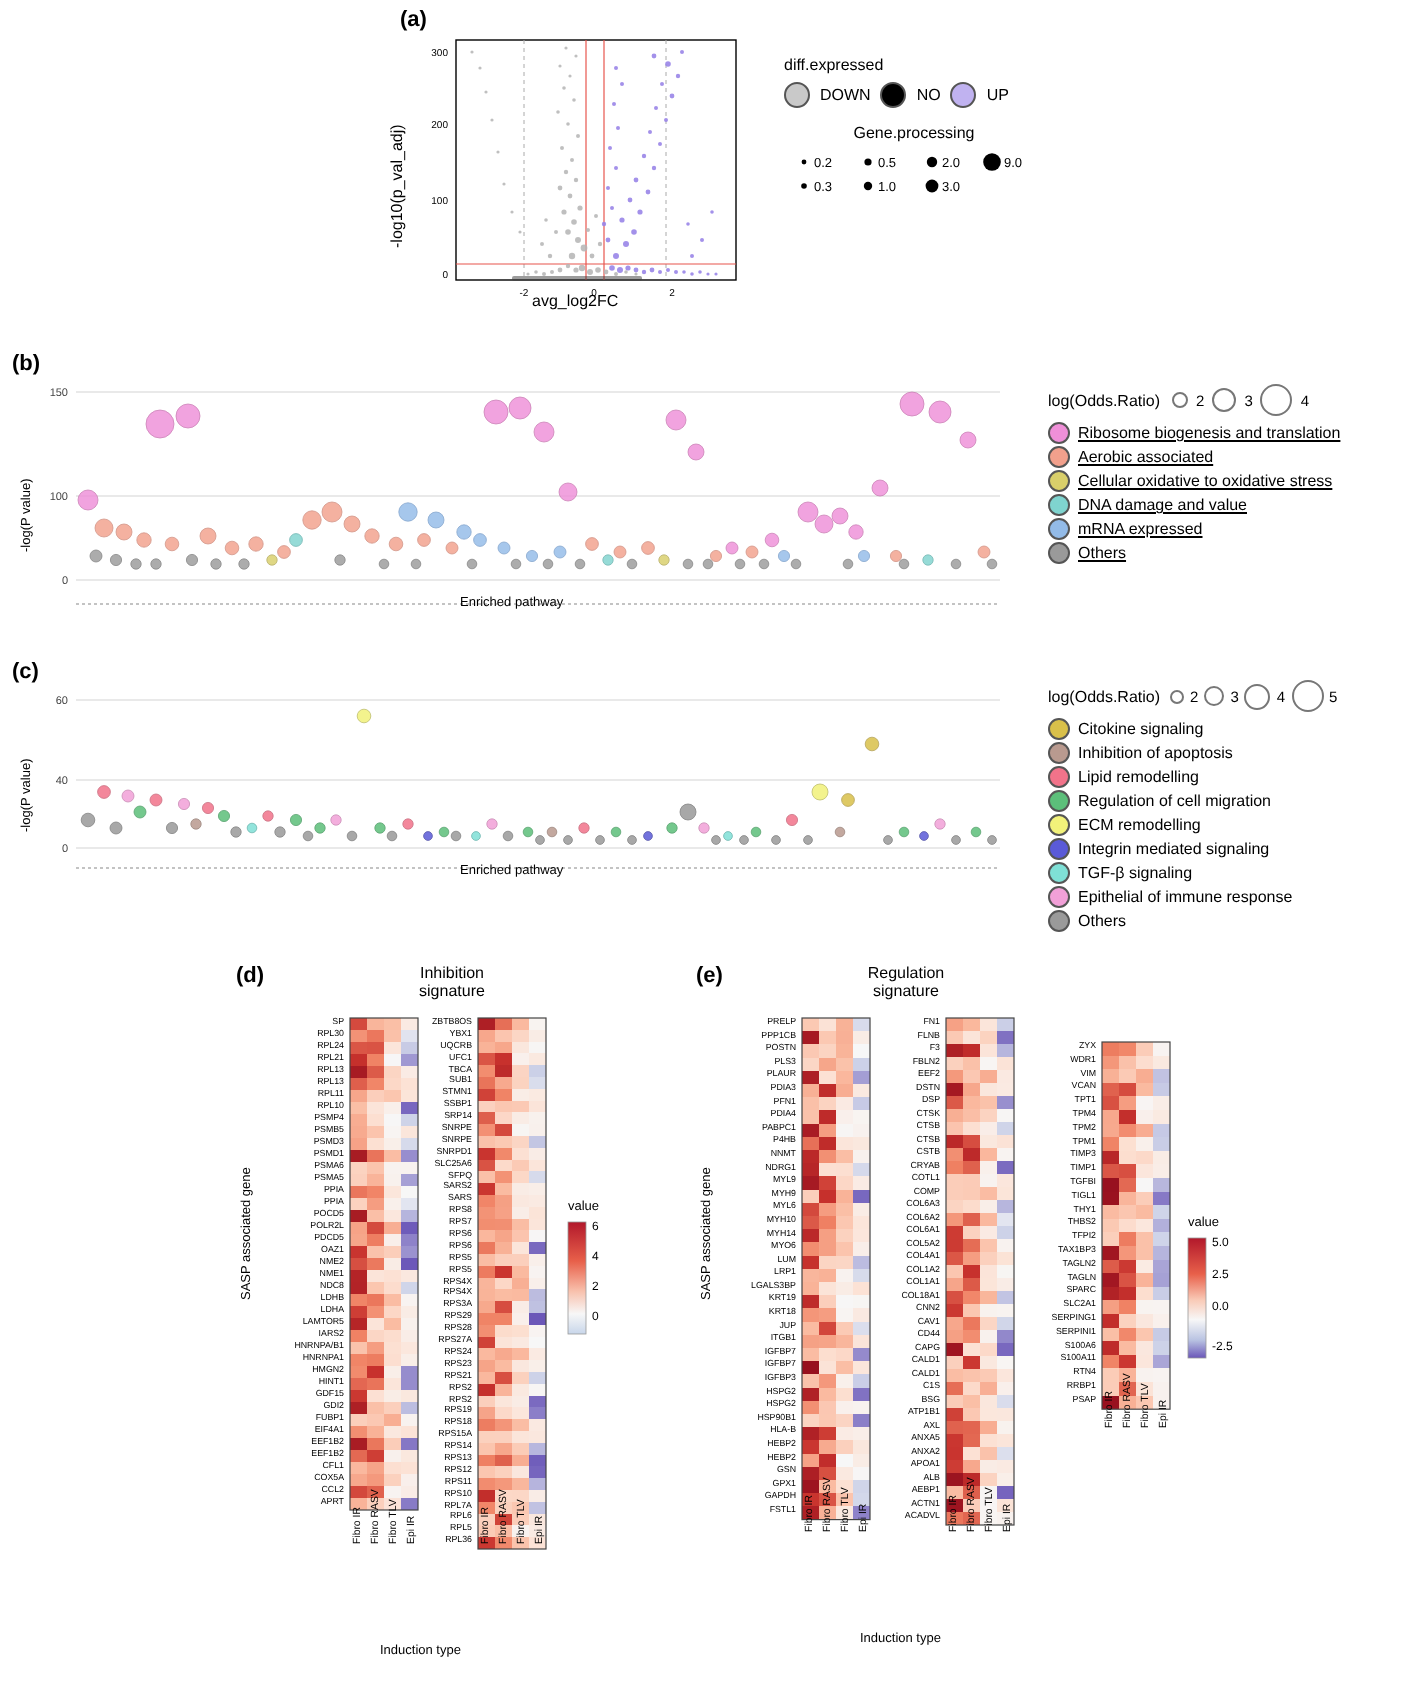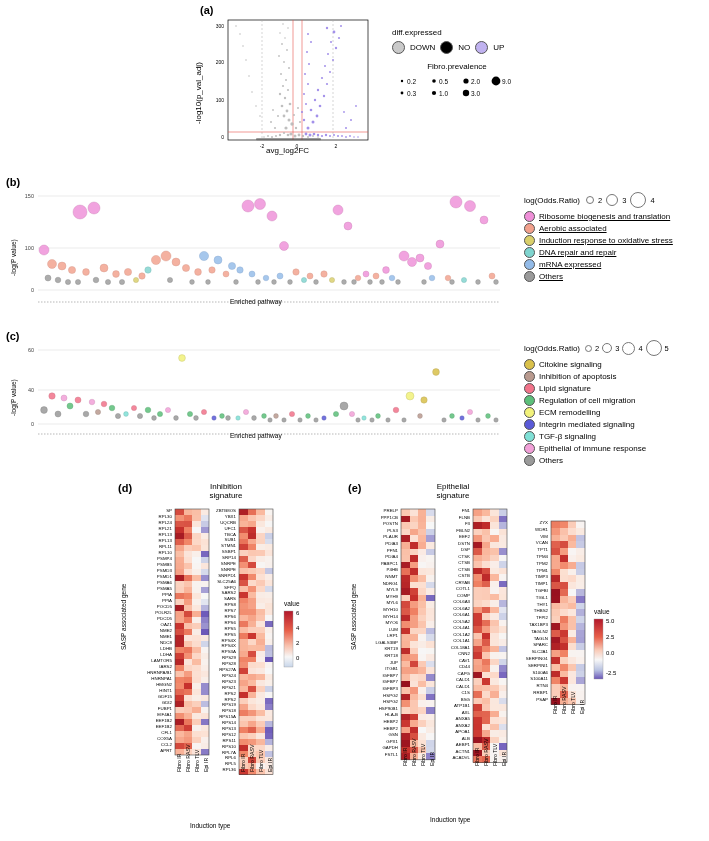--- a/index.html
+++ b/index.html
@@ -165,21 +165,21 @@
 <div class="abs" style="left:392px;top:28px;width:130px;">
   <div class="legend-title">diff.expressed</div>
   <div style="display:flex;align-items:center;gap:5px;margin-top:4px;">
     <span class="swatch" style="background:#c9c9c9;width:11px;height:11px;"></span>
     <span style="font-size:8px;">DOWN</span>
     <span class="swatch" style="background:#000;width:11px;height:11px;"></span>
     <span style="font-size:8px;">NO</span>
     <span class="swatch" style="background:#c0b2f0;width:11px;height:11px;"></span>
     <span style="font-size:8px;">UP</span>
   </div>
-  <div class="legend-title" style="margin-top:8px;text-align:center;">Fibro.prevalence</div>
+  <div class="legend-title" style="margin-top:8px;text-align:center;">Gene.processing</div>
   <svg width="120" height="28" style="margin-top:2px;">
     <circle cx="10" cy="8" r="1.2" fill="#000"></circle>
     <text x="15" y="10.5" font-size="6.5" font-family="Liberation Sans">0.2</text>
     <circle cx="42" cy="8" r="1.8" fill="#000"></circle>
     <text x="47" y="10.5" font-size="6.5" font-family="Liberation Sans">0.5</text>
     <circle cx="74" cy="8" r="2.6" fill="#000"></circle>
     <text x="79" y="10.5" font-size="6.5" font-family="Liberation Sans">2.0</text>
     <circle cx="104" cy="8" r="4.4" fill="#000"></circle>
     <text x="110" y="10.5" font-size="6.5" font-family="Liberation Sans">9.0</text>
     <circle cx="10" cy="20" r="1.4" fill="#000"></circle>
@@ -316,25 +316,25 @@
     <div class="legend-item">
         <span class="swatch" style="background:#ef8fd8;"></span>
         <span>Ribosome biogenesis and translation</span>
       </div>
     <div class="legend-item">
         <span class="swatch" style="background:#f2a08c;"></span>
         <span>Aerobic associated</span>
       </div>
     <div class="legend-item">
         <span class="swatch" style="background:#d9cf6a;"></span>
-        <span>Induction response to oxidative stress</span>
+        <span>Cellular oxidative to oxidative stress</span>
       </div>
     <div class="legend-item">
         <span class="swatch" style="background:#7fd4cf;"></span>
-        <span>DNA repair and repair</span>
+        <span>DNA damage and value</span>
       </div>
     <div class="legend-item">
         <span class="swatch" style="background:#93bbe8;"></span>
         <span>mRNA expressed</span>
       </div>
     <div class="legend-item">
         <span class="swatch" style="background:#9a9a9a;"></span>
         <span>Others</span>
       </div>
   </div>
@@ -447,21 +447,21 @@
     <div class="legend-item">
         <span class="swatch" style="background:#d9c04a;"></span>
         <span>Citokine signaling</span>
       </div>
     <div class="legend-item">
         <span class="swatch" style="background:#b99a8f;"></span>
         <span>Inhibition of apoptosis</span>
       </div>
     <div class="legend-item">
         <span class="swatch" style="background:#f2738a;"></span>
-        <span>Lipid signature</span>
+        <span>Lipid remodelling</span>
       </div>
     <div class="legend-item">
         <span class="swatch" style="background:#5cbf7a;"></span>
         <span>Regulation of cell migration</span>
       </div>
     <div class="legend-item">
         <span class="swatch" style="background:#f2f27a;"></span>
         <span>ECM remodelling</span>
       </div>
     <div class="legend-item">
@@ -971,21 +971,21 @@
       <text x="12" y="6">6</text>
         <text x="12" y="21">4</text>
         <text x="12" y="36">2</text>
         <text x="12" y="51">0</text>
     </g>
   </svg>
 </div>
 
 <div class="abs panel-label" style="left:348px;top:482px;">(e)</div>
 <div class="abs" style="left:398px;top:482px;width:110px;text-align:center;font-size:8px;line-height:9px;">
-  <div>Epithelial</div>
+  <div>Regulation</div>
   <div>signature</div>
 </div>
 
 <div class="abs" style="left:350px;top:580px;">
   <div class="rot" style="font-size:6.5px;position:absolute;top:70px;left:0px;">SASP associated gene</div>
 </div>
 
 <div class="abs" style="left:360px;top:508px;">
   <div id="e1-labels" class="abs" style="left:0px;top:0px;width:38px;">
       <div class="hm-gene" style="height: 6.6px; line-height: 6.6px;">PRELP</div>

